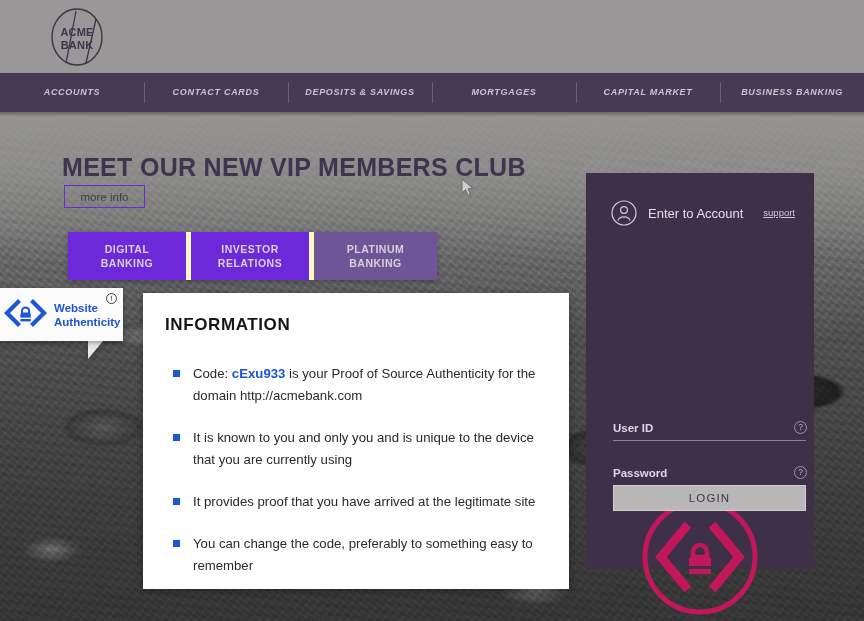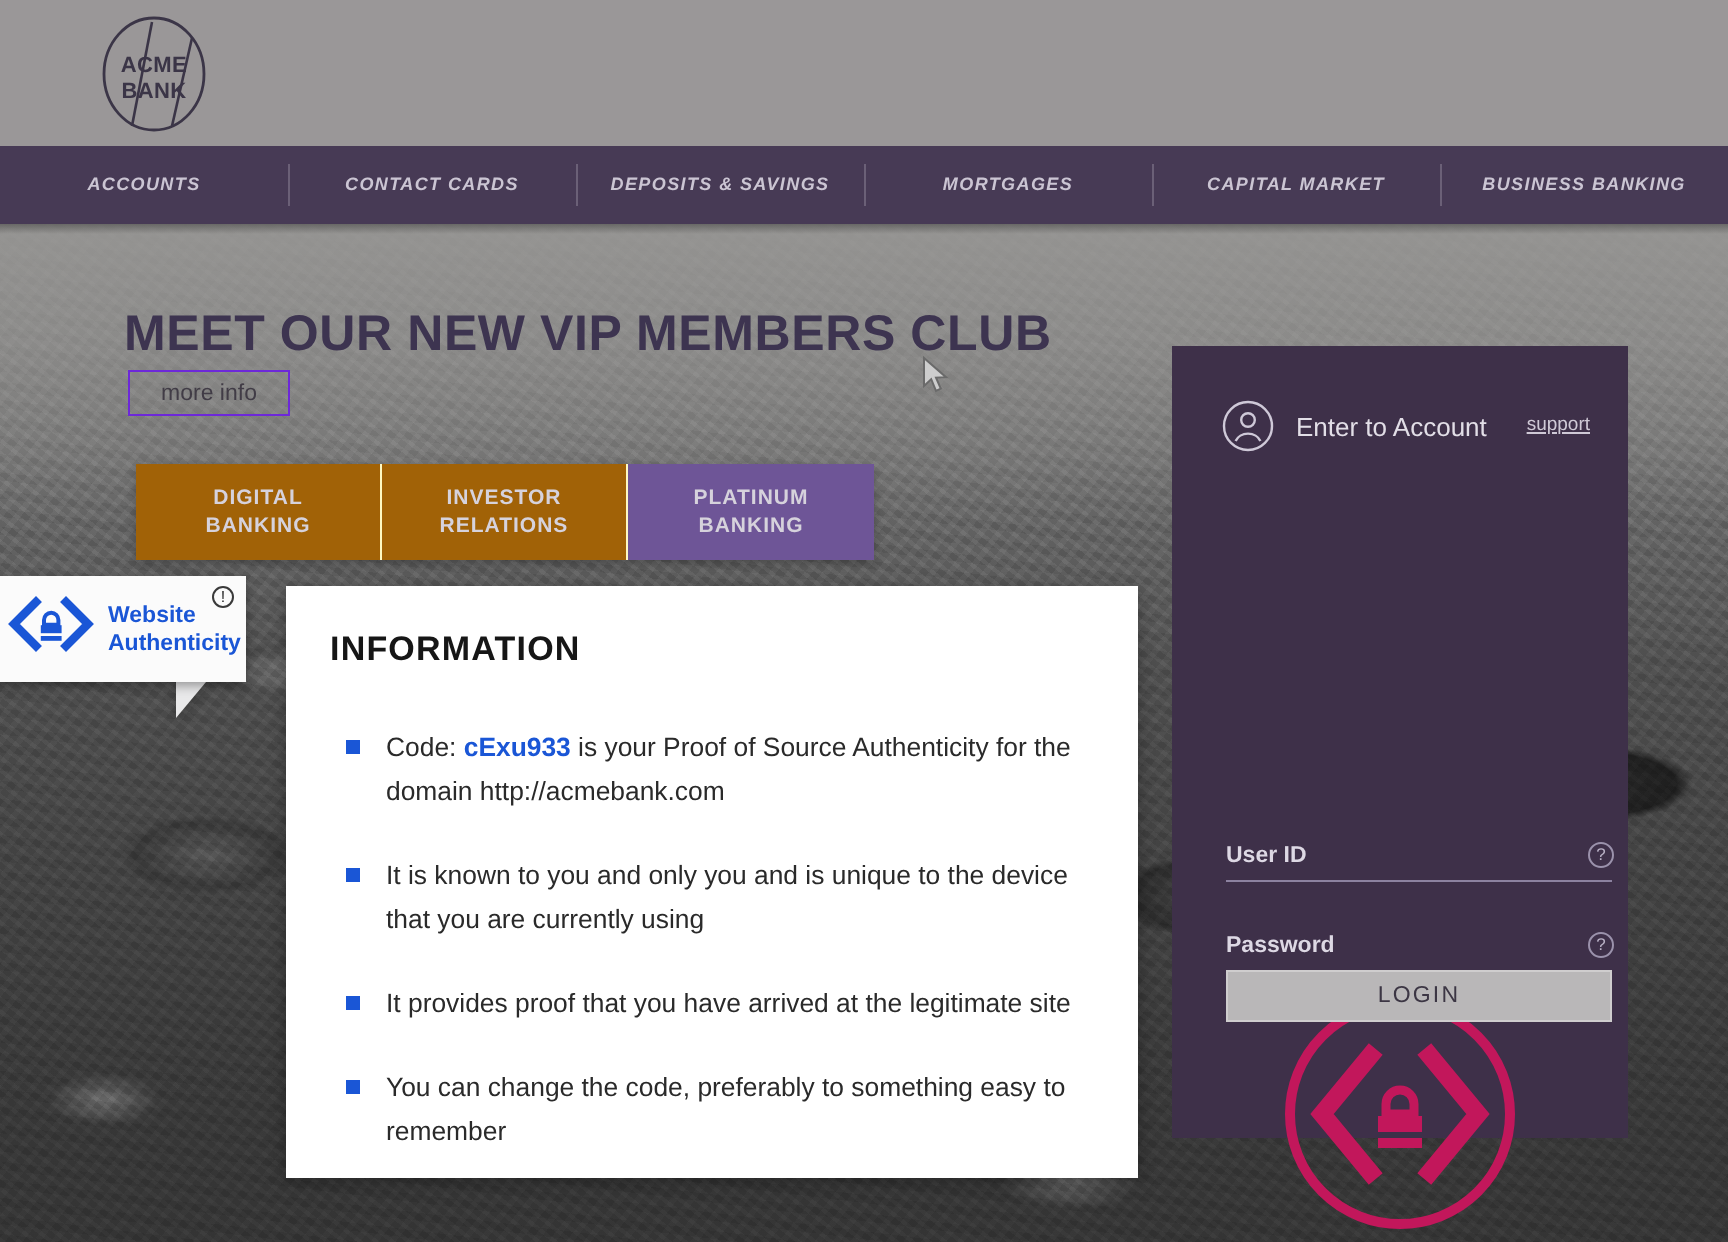--- a/index.html
+++ b/index.html
@@ -99,22 +99,22 @@
   .tabs {
     position: absolute; left: 68px; top: 232px;
     display: flex; height: 48px;
     box-shadow: 0 2px 5px rgba(0,0,0,.25);
   }
   .tab {
     width: 123px; height: 48px;
     display: flex; flex-direction: column; align-items: center; justify-content: center;
     font-size: 10.5px; font-weight: 700; letter-spacing: .5px;
     color: #d6d2dc; cursor: pointer; line-height: 14px;
-    background: #a16207;
-    border-right: 1px solid #fef9c3;
+    background: #6d28d9;
+    border-right: 5px solid #fef9c3;
   }
   .tab.active { background: #6e5597; border-right: none; }
   .tab:last-child { border-right: none; }
 
   
   .login-panel {
     position: absolute; left: 586px; top: 157px;
     width: 228px; height: 396px;
     background: #3e3049;
     margin-top: 16px;

